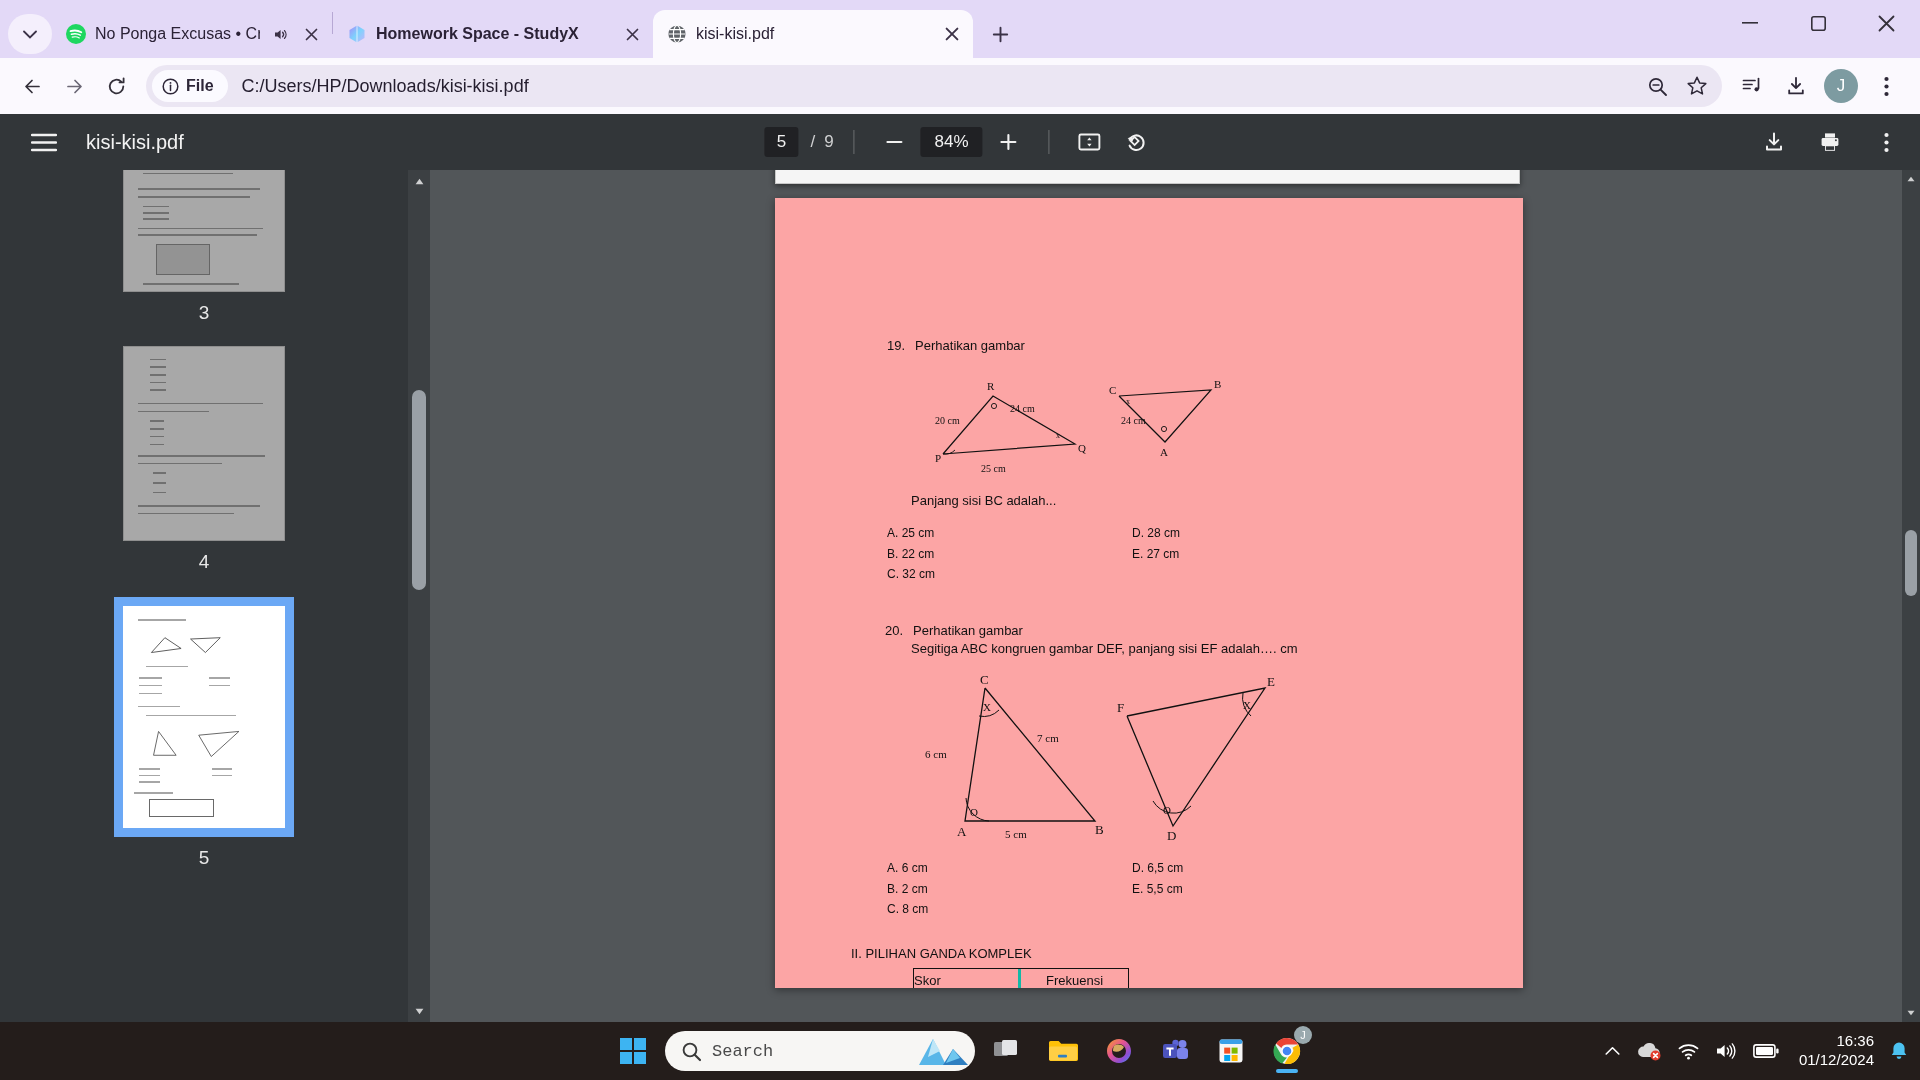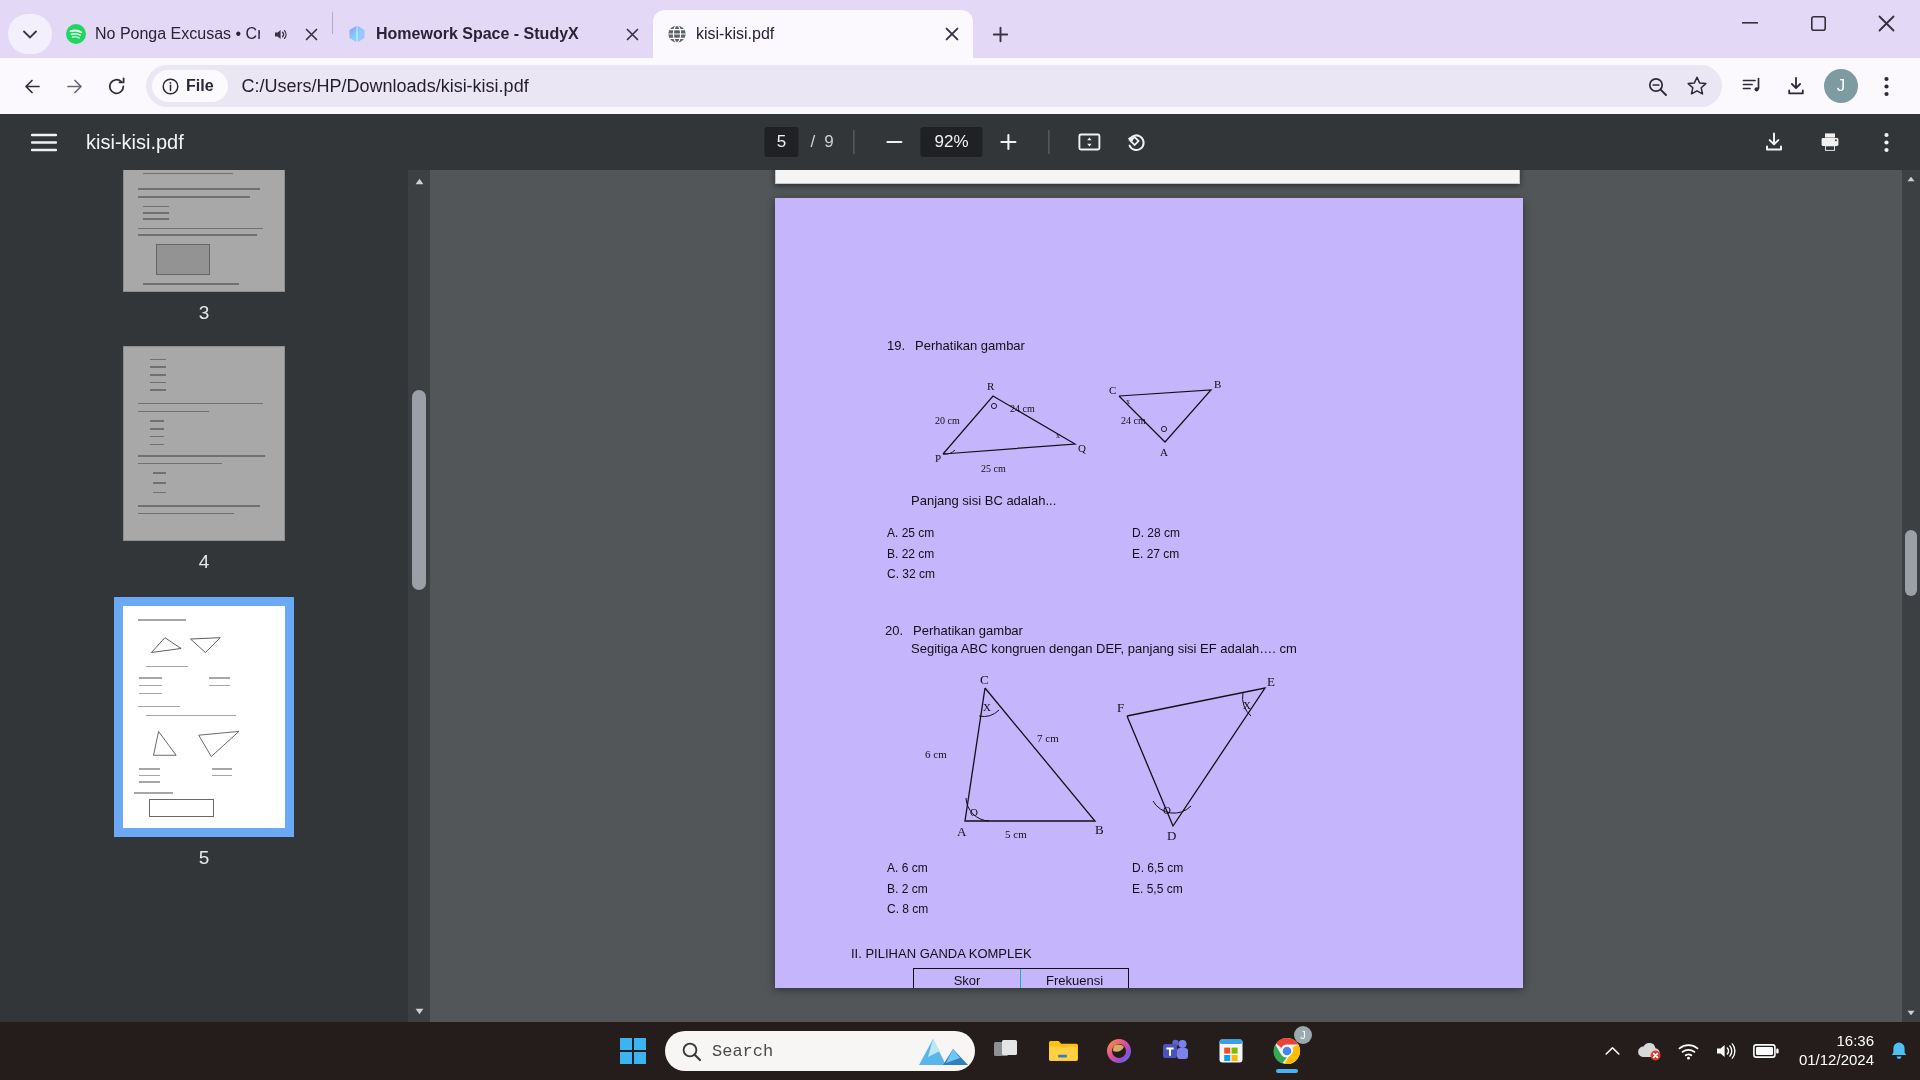--- a/index.html
+++ b/index.html
@@ -337,21 +337,21 @@
     left: 345px; top: -10px;
     width: 745px; height: 24px;
     background: #f5f5f5;
     border: 1px solid #c8c8c8;
     box-shadow: 0 2px 6px rgba(0,0,0,.45);
   }
   #pdf-page {
     position: absolute;
     left: 345px; top: 28px;
     width: 748px; height: 790px;
-    background: #c4b5fd;
+    background: #fca5a5;
     box-shadow: 0 2px 8px rgba(0,0,0,.4);
     overflow: hidden;
     font-family: "Liberation Sans", sans-serif;
     color: #111;
   }
   .q-wrap { position: absolute; }
   .q-num {
     font-size: 13px;
     color: #111;
   }
@@ -640,21 +640,21 @@
       <div id="pdf-center">
         <div id="page-num-box">5</div>
         <span id="page-sep">/</span>
         <span id="page-total">9</span>
         <div class="pdf-divider"></div>
         <div class="pdf-btn">
           <svg width="20" height="20" viewBox="0 0 20 20">
               <path d="M3 10h14" stroke="#f1f1f1" stroke-width="2.1" stroke-linecap="round"></path>
             </svg>
         </div>
-        <div id="zoom-box">92%</div>
+        <div id="zoom-box">84%</div>
         <div class="pdf-btn">
           <svg width="20" height="20" viewBox="0 0 20 20">
               <path d="M10 3v14 M3 10h14" stroke="#f1f1f1" stroke-width="2.1" stroke-linecap="round"></path>
             </svg>
         </div>
         <div class="pdf-divider"></div>
         <div class="pdf-btn">
           <svg width="24" height="20" viewBox="0 0 24 20">
             <rect x="2" y="2.5" width="20" height="15" rx="1.5" fill="none" stroke="#f1f1f1" stroke-width="1.9"></rect>
             <path d="M12 5.4 L14.2 8.2 H9.8 Z" fill="#f1f1f1"></path>
@@ -840,21 +840,21 @@
           <div style="position:absolute;left:357px;top:325px;line-height:1.72;">
             <div class="opt-row">D. 28 cm</div>
             <div class="opt-row">E. 27 cm</div>
           </div>
 
           <div class="q-wrap" style="left:110px;top:425px;">
             <div style="display:flex;gap:10px;">
               <span class="q-num">20.</span>
               <span class="q-text">Perhatikan gambar</span>
             </div>
-            <div class="q-text" style="margin-left:26px;margin-top:3px;">Segitiga ABC kongruen dengan DEF, panjang sisi EF adalah…. cm</div>
+            <div class="q-text" style="margin-left:26px;margin-top:3px;">Segitiga ABC kongruen gambar DEF, panjang sisi EF adalah…. cm</div>
           </div>
 
           <svg class="fig" style="position:absolute;left:120px;top:478px;" width="390" height="165" viewBox="0 0 390 165">
 
             <polyline points="90,12 70,145 200,145 90,12" stroke-width="1.3"></polyline>
             <text x="85" y="8" font-size="13">C</text>
             <text x="62" y="160" font-size="13">A</text>
             <text x="200" y="158" font-size="13">B</text>
             <text x="30" y="82" font-size="11">6 cm</text>
             <text x="142" y="66" font-size="11">7 cm</text>
@@ -880,21 +880,21 @@
             <div class="opt-row">C.   8 cm</div>
           </div>
           <div style="position:absolute;left:357px;top:660px;line-height:1.72;">
             <div class="opt-row">D. 6,5 cm</div>
             <div class="opt-row">E. 5,5 cm</div>
           </div>
 
           <div class="q-text" style="position:absolute;left:76px;top:748px;">II. PILIHAN GANDA KOMPLEK</div>
 
           <div style="position:absolute;left:138px;top:770px;display:flex;border:1px solid #111;border-bottom:none;">
-            <div style="width:107px;text-align:center;font-size:13px;padding:4px 0;border-right:1px solid #14b8a6;">Skor</div>
+            <div style="width:107px;font-size:13px;padding:4px 0;border-right:3px solid #14b8a6;">Skor</div>
             <div style="width:107px;text-align:center;font-size:13px;padding:4px 0;">Frekuensi</div>
           </div>
         </div>
 
         <div id="page-sb-track">
           <div class="sb-arrow" style="top:0;width:18px;height:18px;background:#3c4043;">
             <svg width="8" height="6" viewBox="0 0 8 6">
                 <path d="M4 0.7 L7.5 5.3 L0.5 5.3 Z" fill="#cfd0d1"></path>
               </svg>
           </div>

